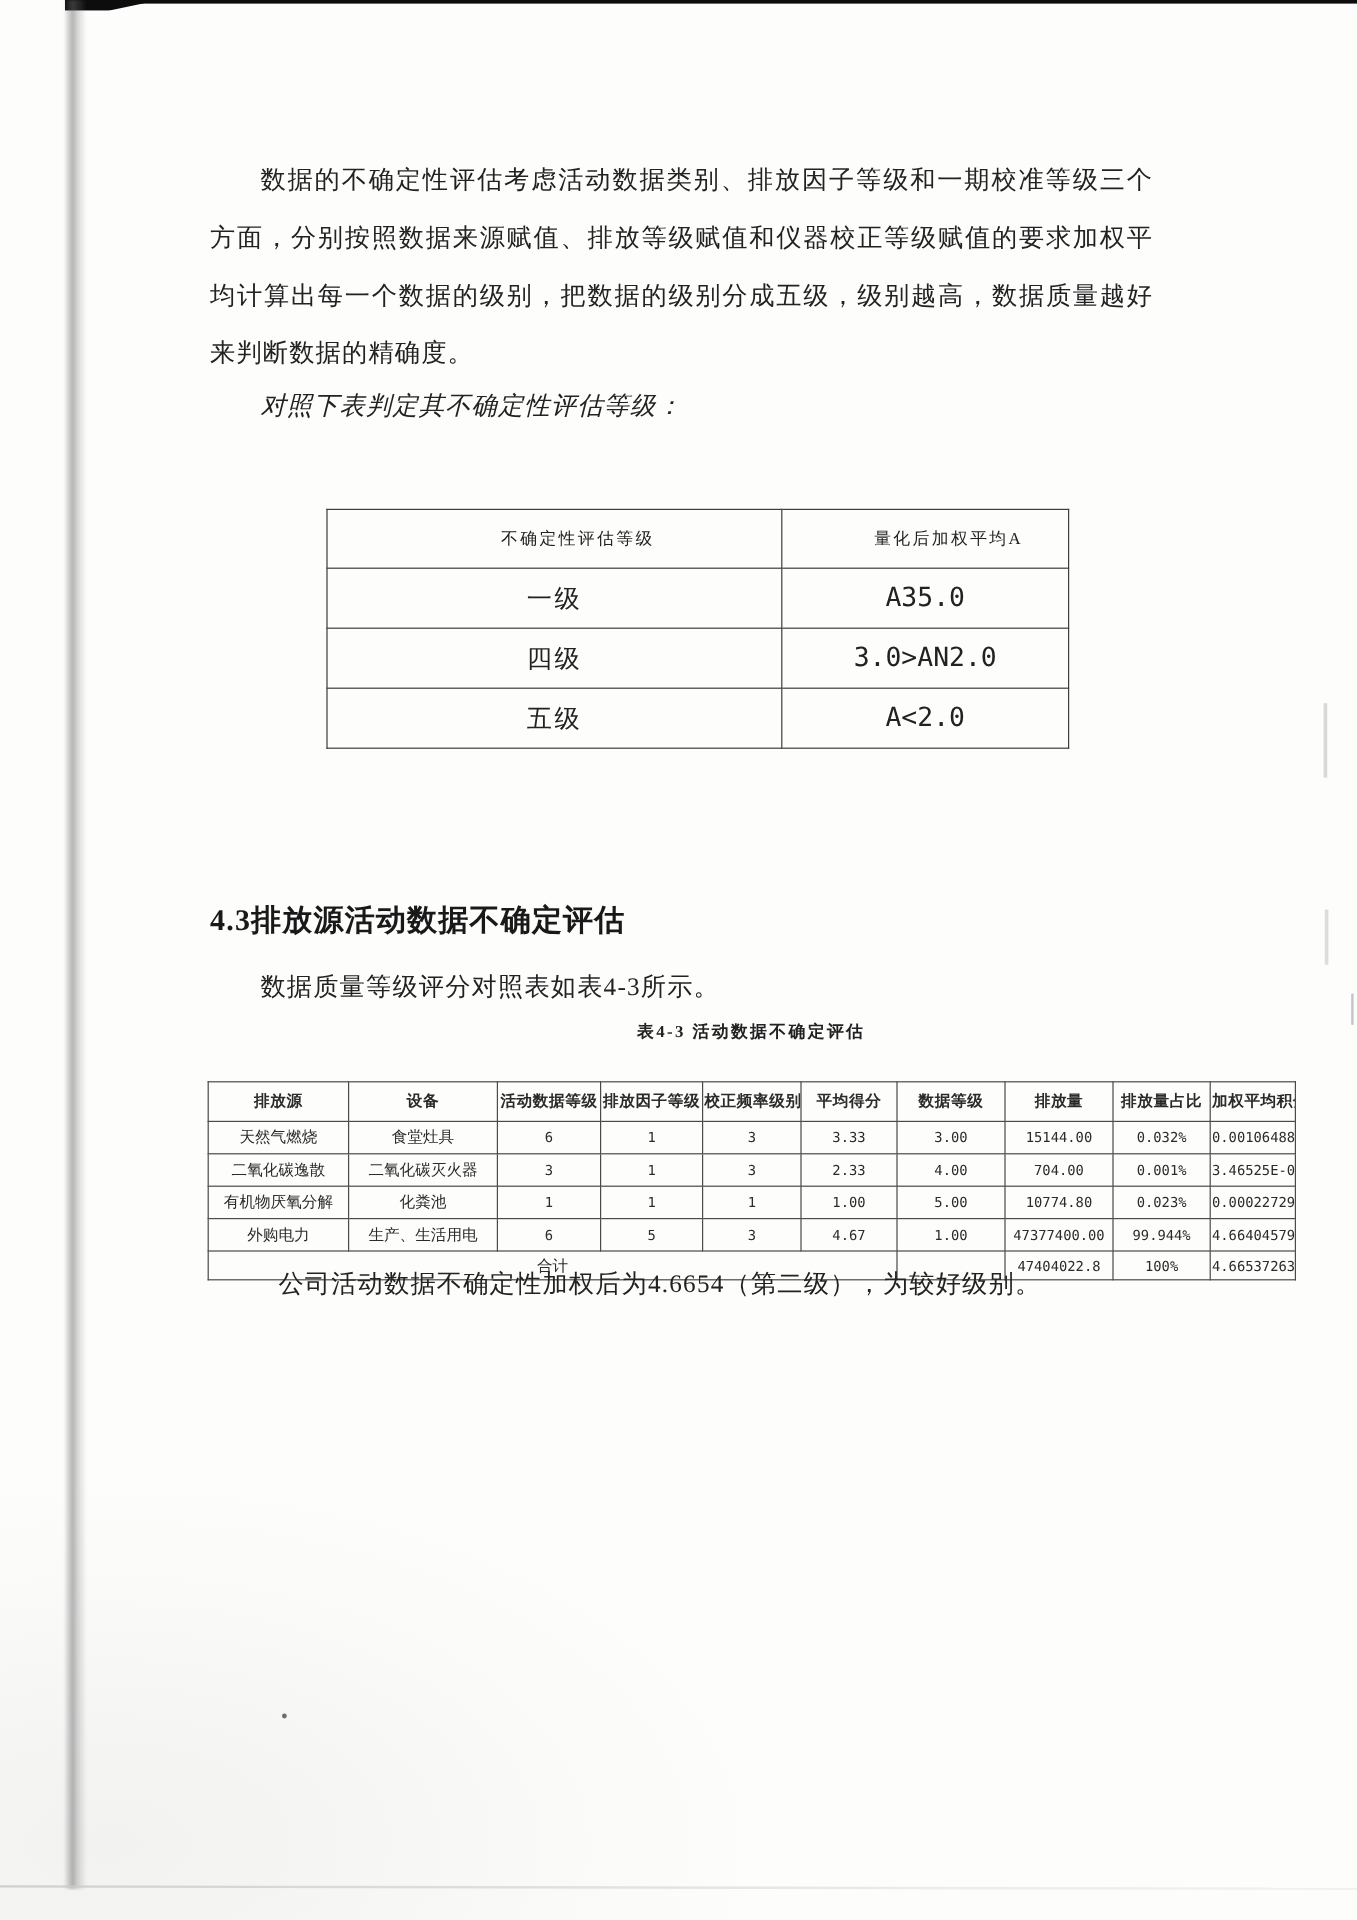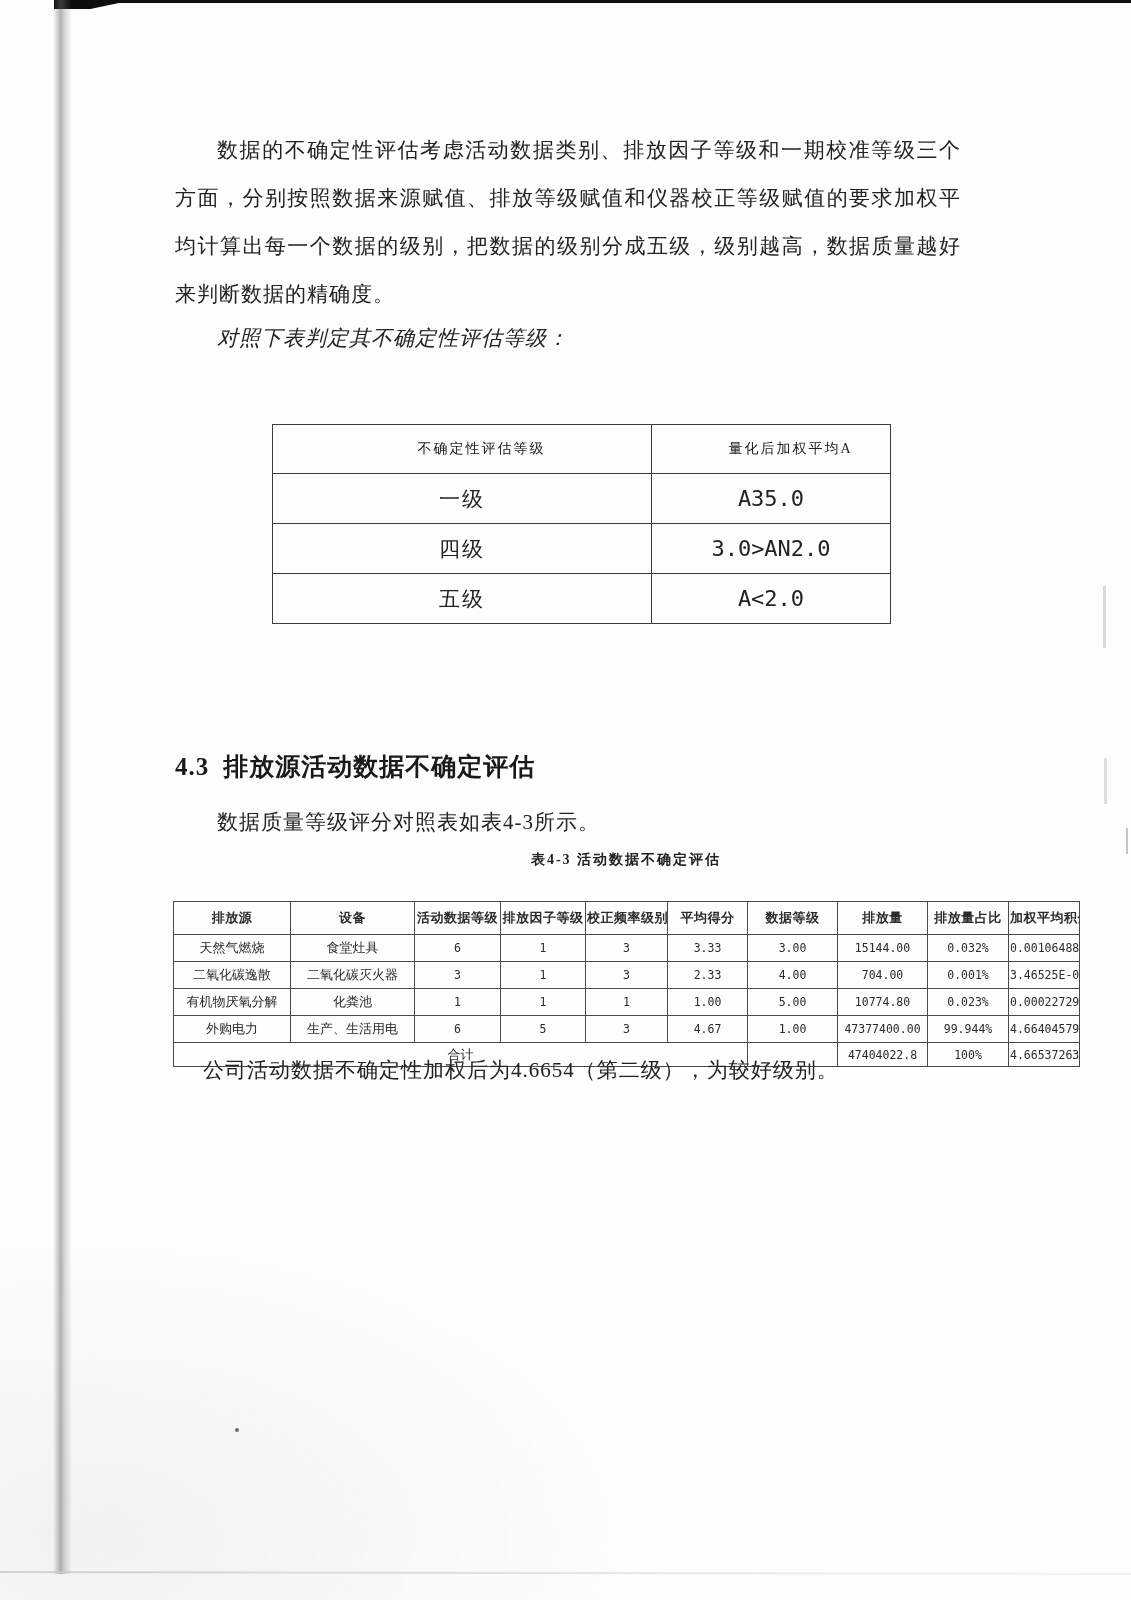--- a/index.html
+++ b/index.html
@@ -28,26 +28,26 @@
   .speck{position:absolute;left:235px;top:1428px;width:4px;height:4px;border-radius:50%;background:#555;opacity:.85;}
   .mark-r1{position:absolute;left:1103px;top:586px;width:3px;height:62px;background:#b5b5b5;opacity:.5;}
   .mark-r2{position:absolute;left:1104px;top:758px;width:3px;height:46px;background:#bdbdbd;opacity:.5;}
   .mark-r3{position:absolute;left:1126px;top:828px;width:2px;height:26px;background:#9e9e9e;opacity:.6;}
   
   .para{position:absolute;margin:0;font-size:21px;line-height:48px;letter-spacing:1px;
     text-align:justify;text-align-last:left;color:#222;}
   #para-intro{left:175px;top:126px;width:786px;text-indent:2em;}
   #para-compare{left:175px;top:314px;width:786px;text-indent:2em;font-style:italic;}
   #para-ref{left:175px;top:798px;width:786px;text-indent:2em;}
-  #para-conclusion{left:161px;top:1052px;width:820px;text-indent:2em;line-height:36px;}
+  #para-conclusion{left:190px;top:1052px;width:820px;text-indent:2em;line-height:36px;}
   .t1-title{position:absolute;left:272px;top:375px;width:618px;text-align:center;
     font-size:21px;letter-spacing:2px;color:#222;}
   .section-heading{position:absolute;left:175px;top:750px;margin:0;
     font-size:25px;font-weight:bold;letter-spacing:1px;color:#191919;}
-  .section-heading .sec-num{margin-right:14px;}
+  .section-heading .sec-num{}
   .t2-title{position:absolute;left:173px;top:851px;width:906px;text-align:center;
     font-size:14px;font-weight:bold;letter-spacing:2px;color:#222;}
   
   #t1{position:absolute;left:272px;top:424px;width:618px;border-collapse:collapse;
     table-layout:fixed;}
   #t1 th,#t1 td{border:1.6px solid #3d3d3d;text-align:center;vertical-align:middle;
     font-weight:normal;color:#222;}
   #t1 thead th{height:46px;font-size:14px;letter-spacing:2px;padding-left:40px;}
   #t1 tbody td{height:47px;font-size:21px;letter-spacing:2px;}
   #t1 .num{font-family:"DejaVu Sans Mono", monospace;font-size:22px;letter-spacing:0;}

